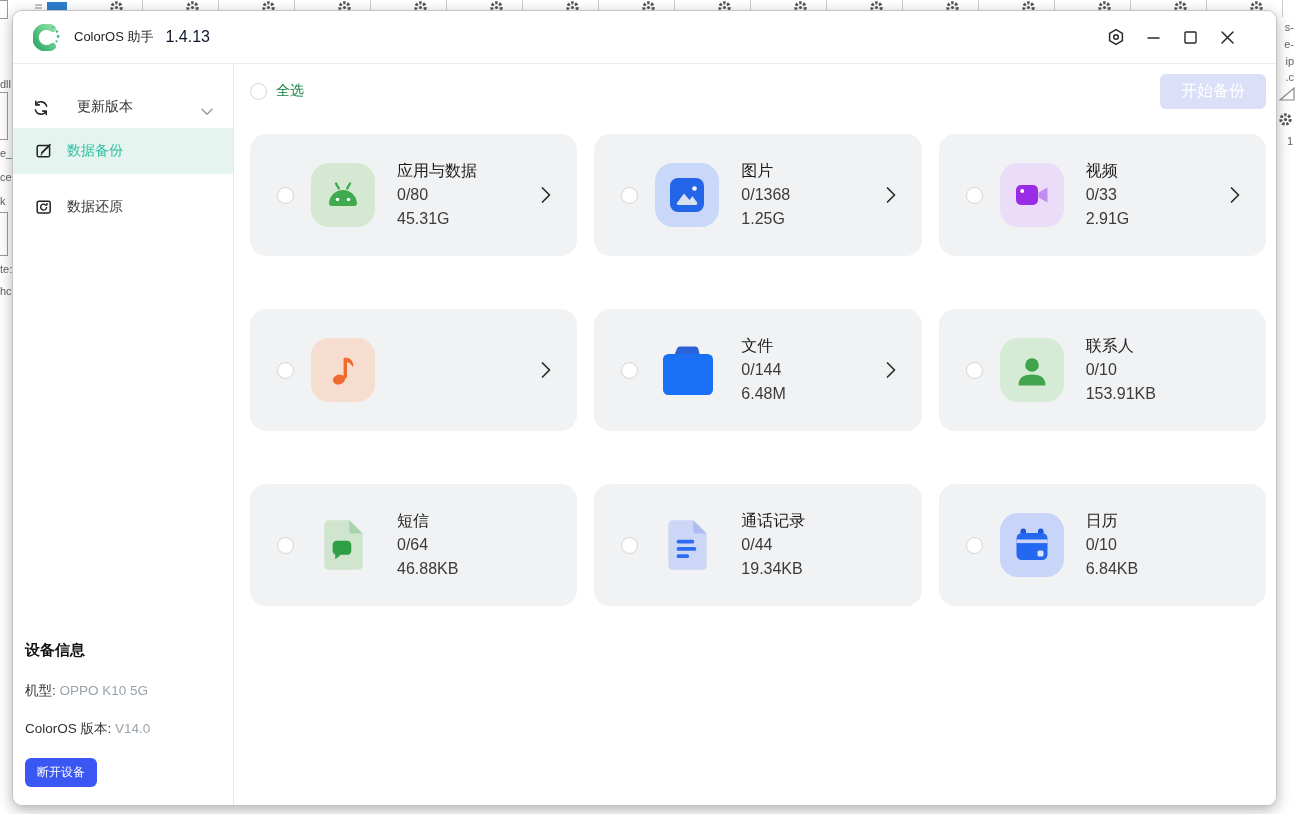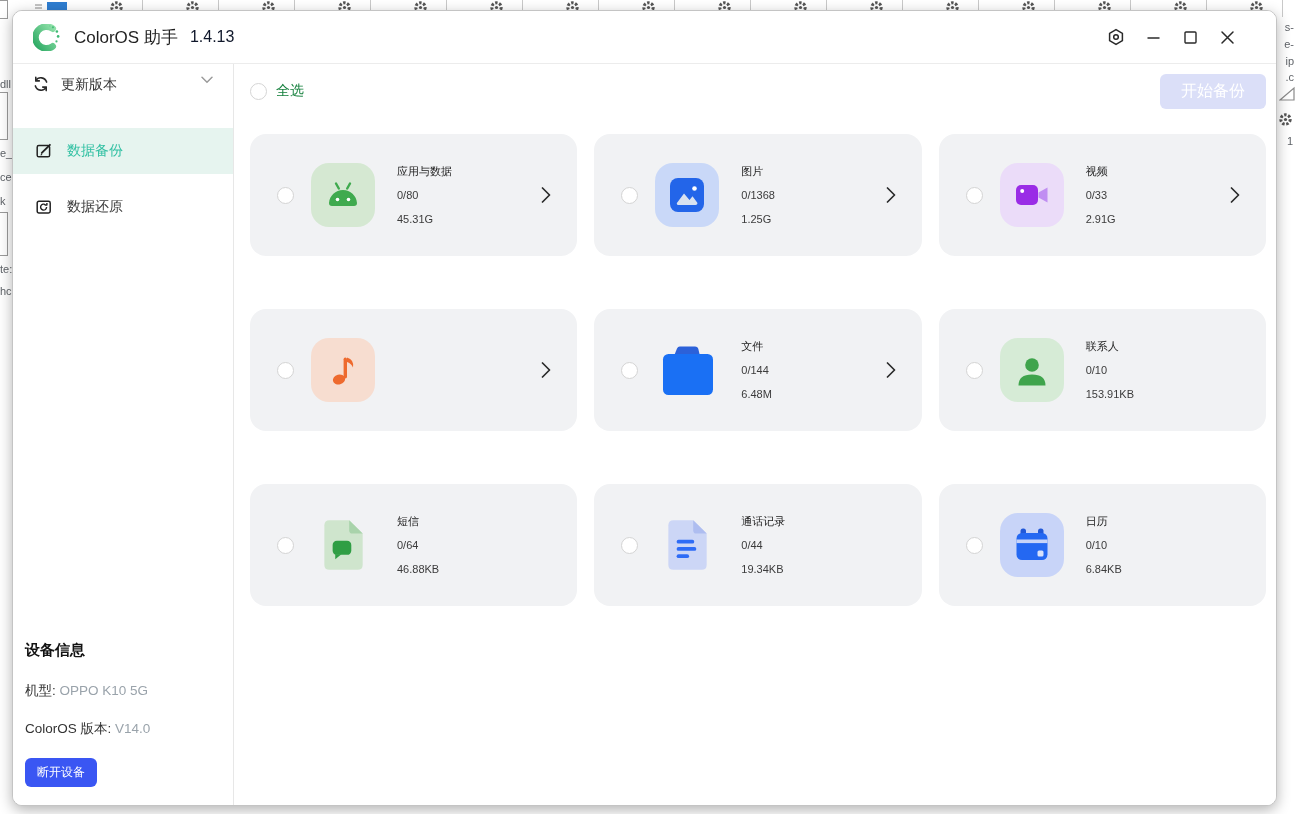--- a/index.html
+++ b/index.html
@@ -32,34 +32,34 @@
     background:#fff; border:1px solid #c4c4c4; border-radius:10px;
     box-shadow:0 4px 14px rgba(0,0,0,.30); z-index:5; overflow:hidden;
     display:flex; flex-direction:column;
   }
 
   
   .titlebar {
     height:53px; flex:none; display:flex; align-items:center;
     padding:0 20px 0 20px; border-bottom:1px solid #ececec; background:#fff;
   }
-  .app-title { margin-left:14px; font-size:17px; color:#1f1f1f; }
+  .app-title { margin-left:14px; font-size:13px; color:#1f1f1f; }
   .app-version { margin-left:12px; font-size:16px; color:#0f172a; }
   .win-controls { margin-left:auto; display:flex; align-items:center; gap:11px; padding-right:16px; }
   .wc-btn { width:26px; height:26px; display:flex; align-items:center; justify-content:center; cursor:pointer; }
 
   
   .win-body { flex:1; display:flex; min-height:0; }
   .sidebar {
     width:221px; flex:none; border-right:1px solid #e7e7e7;
     display:flex; flex-direction:column; background:#fff;
   }
   .update-row {
     margin-top:12px; margin-bottom:12px; height:40px; padding:0 20px;
-    display:flex; align-items:flex-start; font-size:14px; color:#333; cursor:pointer;
+    display:flex; align-items:flex-end; font-size:14px; color:#333; cursor:pointer;gap:16px;
   }
   .update-row .label { margin-left:12px; }
   .update-row .chev { margin-left:auto; display:flex; }
   .nav-item {
     height:46px; margin-bottom:10px; display:flex; align-items:center;
     padding:16px 22px; font-size:14px; color:#3a3a3a; cursor:pointer; gap:14px;
   }
   .nav-item.active { background:#e6f4ef; color:#32c0a3; }
   .device-info { margin-top:auto; padding:0 12px 18px 12px; }
   .device-heading { font-size:15px; font-weight:bold; color:#141414; margin-bottom:22px; }
@@ -91,21 +91,21 @@
   }
   .card {
     height:122px; background:#f1f2f4; border-radius:16px;
     display:flex; align-items:center; padding:0 26px 0 27px;
   }
   .tile {
     width:64px; height:64px; border-radius:18px; margin-left:17px;
     display:flex; align-items:center; justify-content:center; flex:none;
   }
   .tile.no-bg { background:transparent; }
-  .ctext { margin-left:22px; font-size:11px; line-height:24px; }
+  .ctext { margin-left:22px; font-size:16px; line-height:24px; }
   .ctitle { color:#1c1c1c; }
   .ccount,.csize { color:#3b3b3b; }
   .chev-right { margin-left:auto; display:flex; cursor:pointer; }
 
   svg { display:block; }
 </style>
 </head>
 <body>
 
 <svg width="0" height="0" style="position:absolute">

